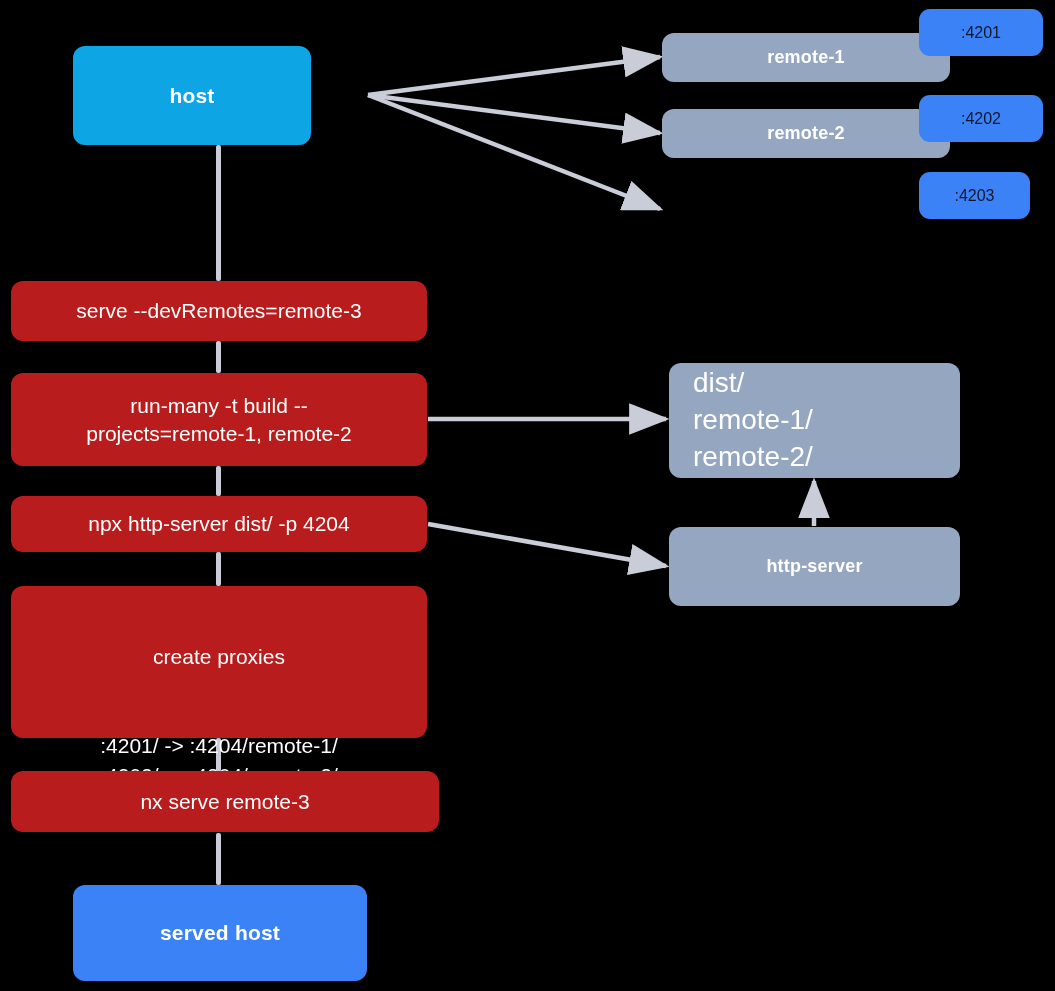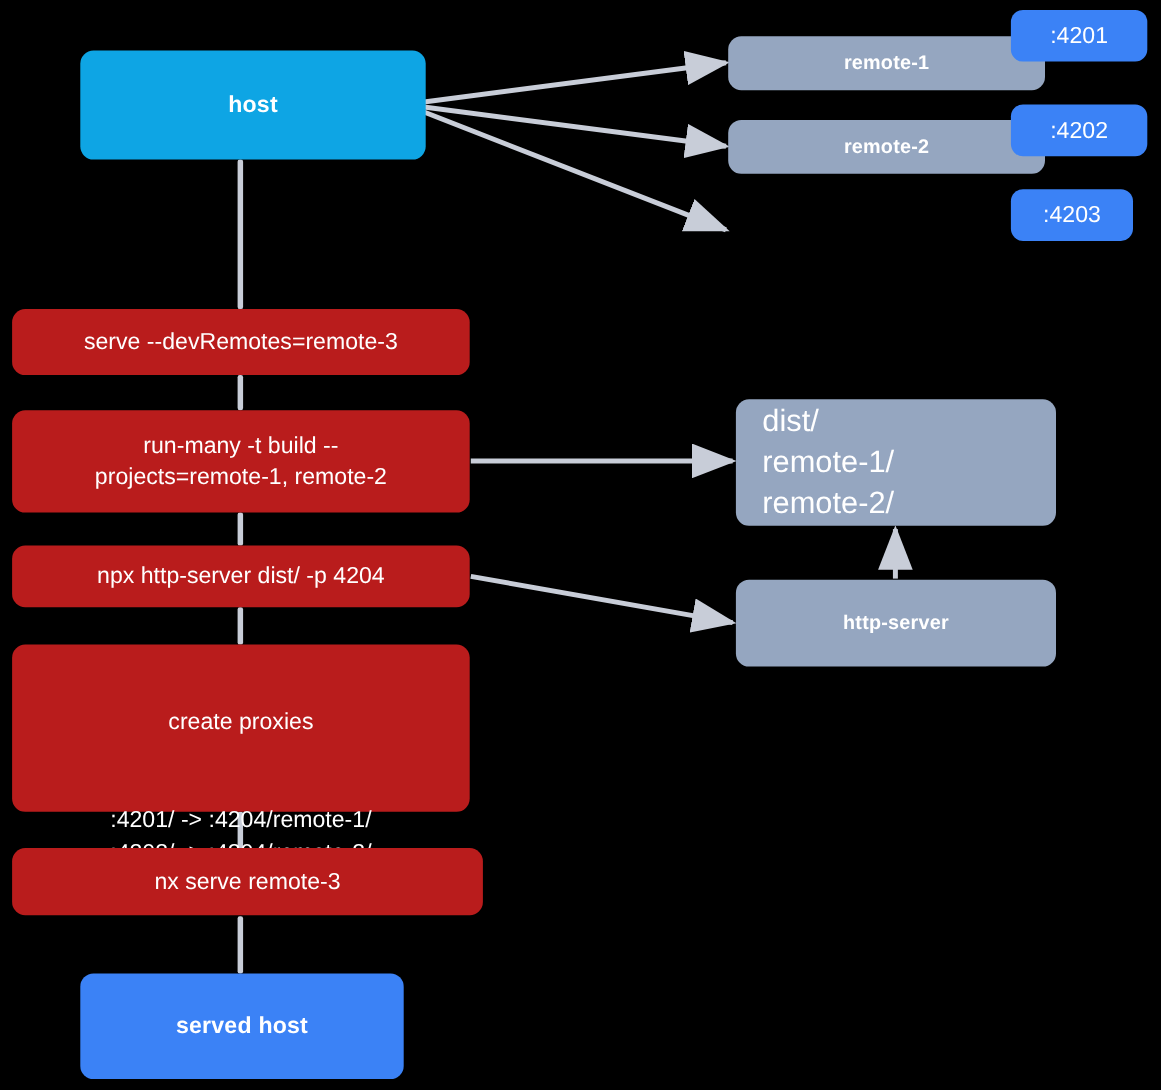--- a/index.html
+++ b/index.html
@@ -57,22 +57,22 @@
     font-size: 28px;
     justify-content: flex-start;
     text-align: left;
     padding-left: 24px;
   }
   .badge {
     position: absolute;
     box-sizing: border-box;
     border-radius: 11px;
     background: #3B82F6;
-    color: #ffffff;
-    font-size: 21px;
+    color: #0f172a;
+    font-size: 16px;
     font-weight: normal;
     display: flex;
     align-items: center;
     justify-content: center;
     z-index: 5;
   }
   .vline {
     position: absolute;
     width: 5px;
     background: #C8CDD8;
@@ -124,21 +124,21 @@
     <line x1="368" y1="95" x2="660" y2="133" stroke="#C8CDD8" stroke-width="4.5" marker-end="url(#arrowhead)"></line>
     <line x1="368" y1="95" x2="660" y2="209" stroke="#C8CDD8" stroke-width="4.5" marker-end="url(#arrowhead)"></line>
 
     <line x1="428" y1="419" x2="666" y2="419" stroke="#C8CDD8" stroke-width="4.5" marker-end="url(#arrowhead)"></line>
 
     <line x1="428" y1="524" x2="666" y2="566" stroke="#C8CDD8" stroke-width="4.5" marker-end="url(#arrowhead)"></line>
 
     <line x1="814" y1="526" x2="814" y2="481" stroke="#C8CDD8" stroke-width="4.5" marker-end="url(#arrowhead)"></line>
   </svg>
 
-  <div class="node node-host" style="left:73px; top:46px; width:314px; height:99px;justify-content:center;">
+  <div class="node node-host" style="left:73px; top:46px; width:238px; height:99px;justify-content:center;">
     <span>host</span>
   </div>
 
   <div class="node node-remote" style="left:662px; top:33px; width:288px; height:49px;">
     <span>remote-1</span>
   </div>
   <div class="badge" style="left:919px; top:9px; width:124px; height:47px;">
     <span>:4201</span>
   </div>
 

